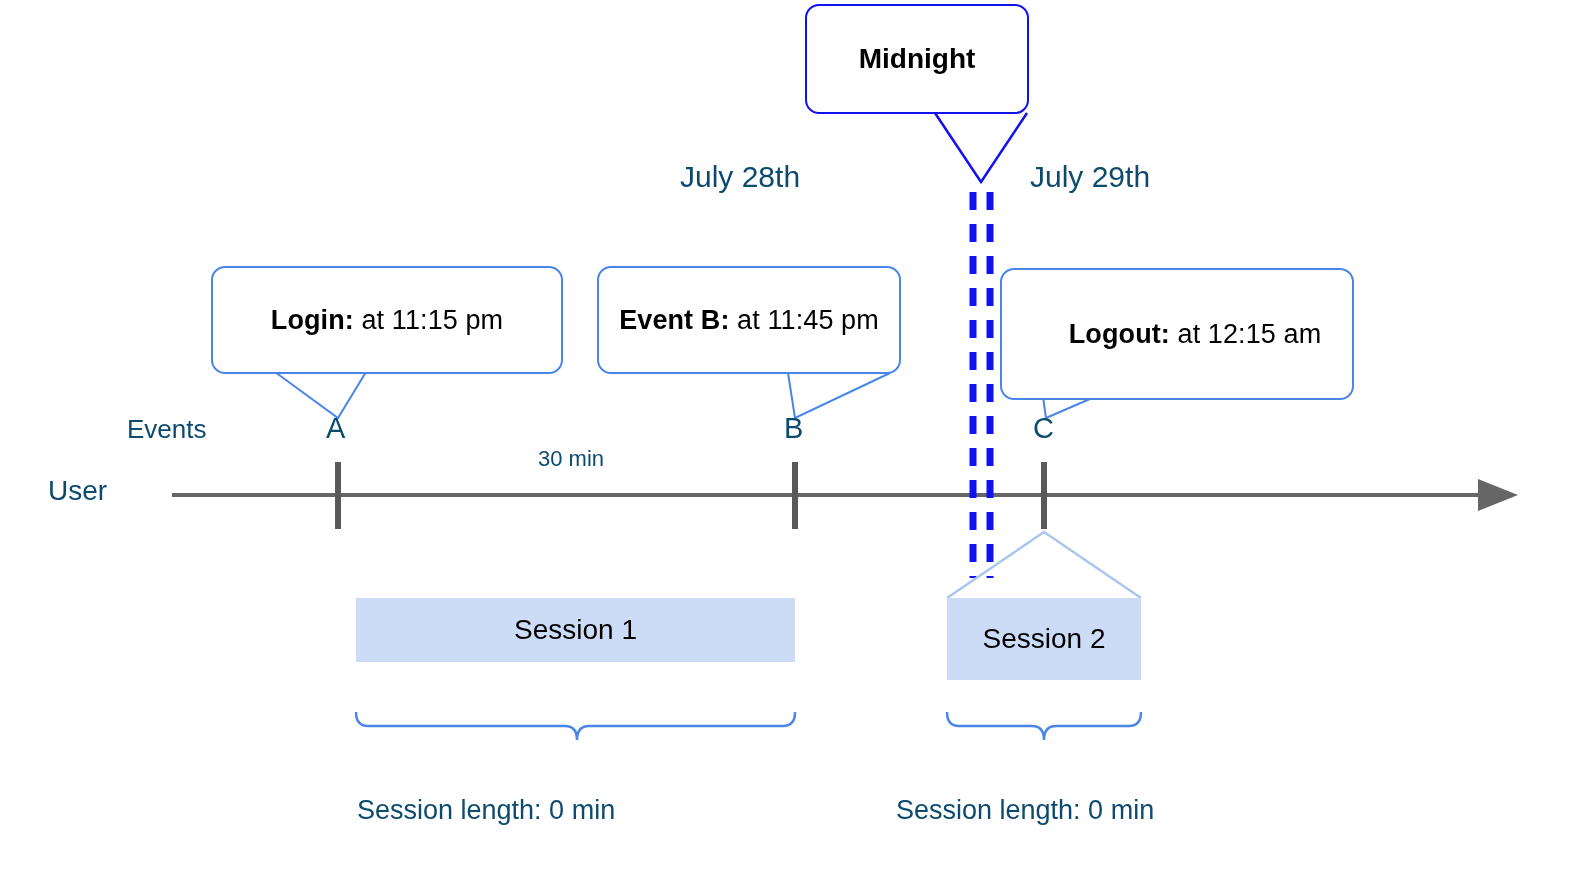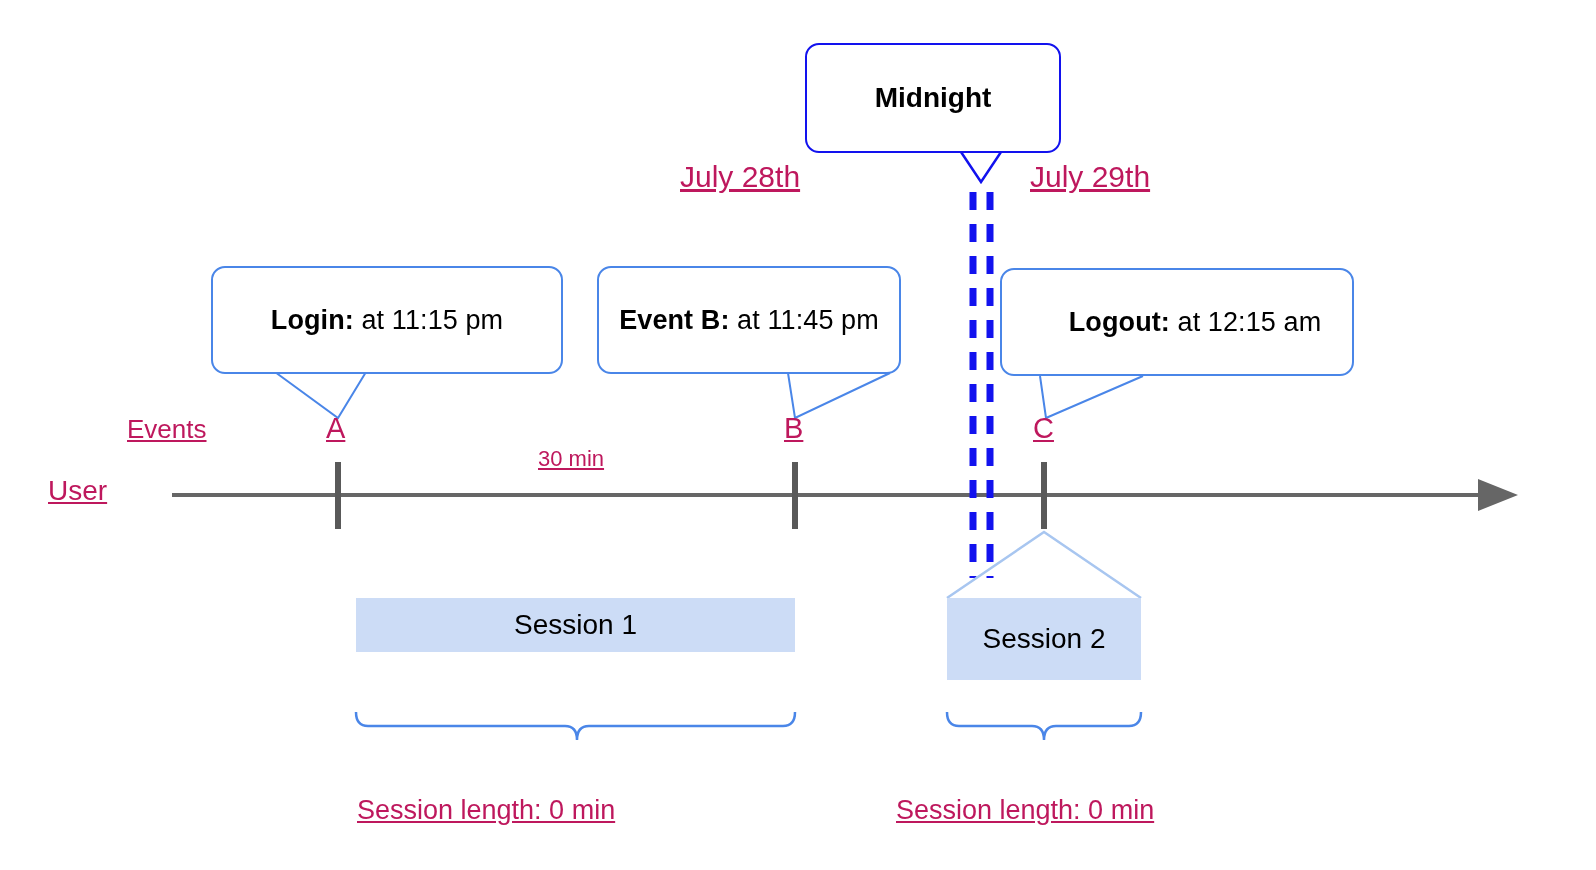--- a/index.html
+++ b/index.html
@@ -19,23 +19,22 @@
     position: absolute;
     left: 0;
     top: 0;
     width: 1596px;
     height: 870px;
     overflow: visible;
   }
   .txt {
     position: absolute;
     white-space: nowrap;
-    color: #be185d;
+    color: #0c4a6e;
     font-family: "Liberation Sans", sans-serif;
-    text-decoration: underline;
   }
   
   .bubble {
     position: absolute;
     background: #ffffff;
     border-radius: 14px;
     box-sizing: border-box;
     display: flex;
     align-items: center;
     justify-content: center;
@@ -102,55 +101,55 @@
 
     <path d="M 1040 376 L 1046 418 L 1143 376" fill="none" stroke="#4a86e8" stroke-width="2"></path>
 
     <path d="M 947 598 L 1044 532 L 1141 598" fill="none" stroke="#a8c6f0" stroke-width="2.5"></path>
 
     <path d="M 356 712 q 0 14 12 14 L 565 726 q 12 0 12 14 q 0 -14 12 -14 L 783 726 q 12 0 12 -14" fill="none" stroke="#4a86e8" stroke-width="2.5"></path>
 
     <path d="M 947 712 q 0 14 12 14 L 1032 726 q 12 0 12 14 q 0 -14 12 -14 L 1129 726 q 12 0 12 -14" fill="none" stroke="#4a86e8" stroke-width="2.5"></path>
   </svg>
 
-  <div class="bubble bubble-strong" style="left:805px; top:4px; width:256px; height:110px;margin-top:39px;">
+  <div class="bubble bubble-strong" style="left:805px; top:4px; width:224px; height:110px;">
     <span class="midnight-text">Midnight</span>
   </div>
 
   <div class="txt date-label" style="left:680px; top:160px;">July 28th</div>
   <div class="txt date-label" style="left:1030px; top:160px;">July 29th</div>
 
   <div class="bubble bubble-light" style="left:211px; top:266px; width:352px; height:108px;">
     <div class="bubble-text">
       <b>Login:</b><span class="reg"> at 11:15 pm</span>
     </div>
   </div>
 
   <div class="bubble bubble-light" style="left:597px; top:266px; width:304px; height:108px;">
     <div class="bubble-text">
       <b>Event B:</b><span class="reg"> at 11:45 pm</span>
     </div>
   </div>
 
-  <div class="bubble bubble-light" style="left:1000px; top:268px; width:354px; height:108px;padding-left:36px;">
+  <div class="bubble bubble-light" style="left:1000px; top:268px; width:354px; height:132px;padding-left:36px;">
     <div class="bubble-text">
       <b>Logout:</b><span class="reg"> at 12:15 am</span>
     </div>
   </div>
 
   <div class="txt events-name" style="left:127px; top:414px;">Events</div>
   <div class="txt axis-name" style="left:48px; top:475px;">User</div>
 
   <div class="txt evt-letter" style="left:326px; top:412px;">A</div>
   <div class="txt evt-letter" style="left:784px; top:412px;">B</div>
   <div class="txt evt-letter" style="left:1033px; top:412px;">C</div>
 
   <div class="txt dur-label" style="left:538px; top:446px;">30 min</div>
 
-  <div class="session" style="left:356px; top:598px; width:439px; height:54px;">
+  <div class="session" style="left:356px; top:598px; width:439px; height:64px;">
     <span class="session-label">Session 1</span>
   </div>
 
   <div class="session" style="left:947px; top:598px; width:194px; height:82px;">
     <span class="session-label">Session 2</span>
   </div>
 
   <div class="txt slen-label" style="left:357px; top:795px;">Session length: 0 min</div>
   <div class="txt slen-label" style="left:896px; top:795px;">Session length: 0 min</div>
 

